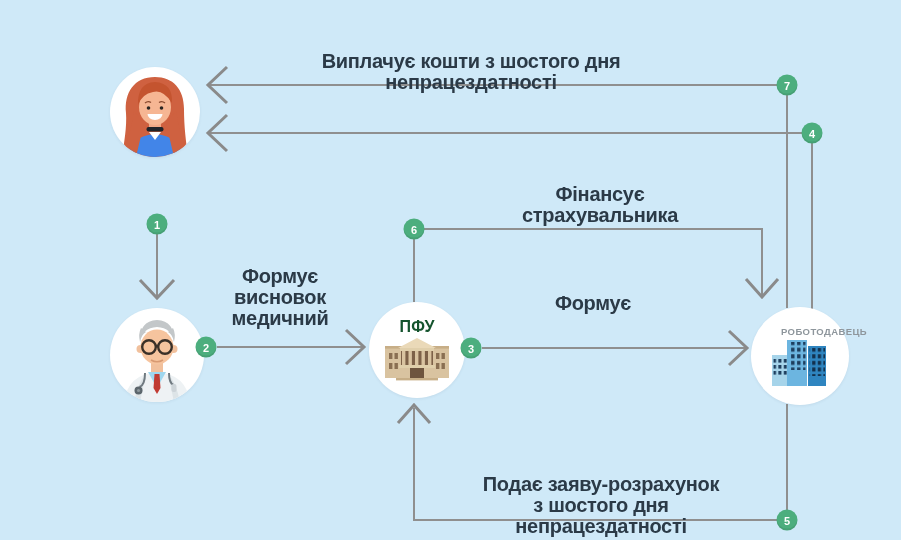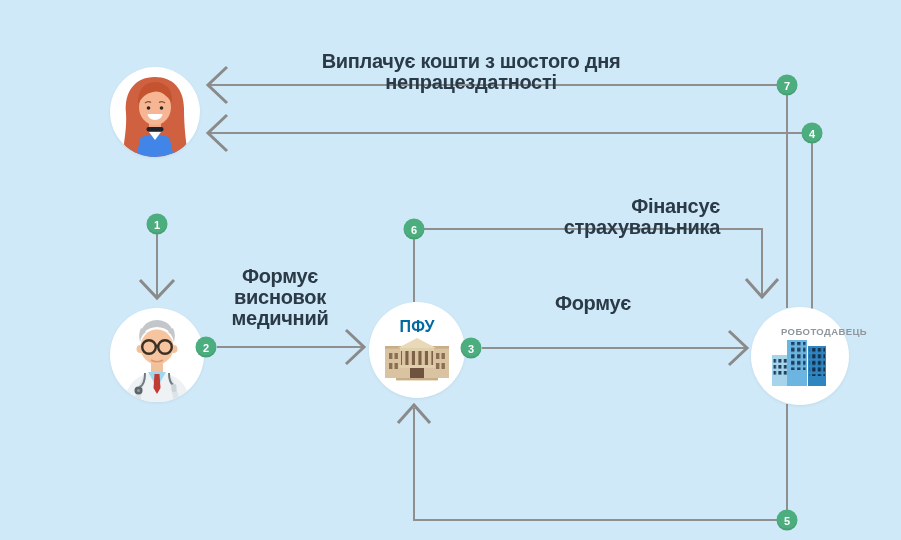--- a/index.html
+++ b/index.html
@@ -20,21 +20,21 @@
     font-size:18px;font-weight:700;letter-spacing:-0.3px;
     line-height:22px;color:#2b3a47;
   }
   .actor{
     position:absolute;background:#ffffff;border-radius:50%;
     display:flex;flex-direction:column;align-items:center;justify-content:center;
     box-shadow:0 1px 3px rgba(40,70,90,0.08);
   }
   .actor svg{display:block;}
   .org-label-green{
-    font-size:16px;font-weight:700;color:#0369a1;letter-spacing:0.2px;
+    font-size:16px;font-weight:700;color:#14532d;letter-spacing:0.2px;
     margin-bottom:2px;
   }
   .org-label-gray{
     font-size:9.5px;font-weight:700;color:#8e969c;letter-spacing:0.4px;
     margin-bottom:3px;white-space:nowrap;margin-left:48px;
   }
   .node{
     position:absolute;width:21px;height:21px;border-radius:50%;
     background:#4cae7e;color:#ffffff;
     font-size:11px;font-weight:700;
@@ -195,22 +195,26 @@
       <rect x="15" y="0" width="20" height="46" fill="#6cb5e0"></rect>
       <rect x="17" y="2" width="16.5" height="28" fill="url(#w2)"></rect>
       <rect x="36" y="6" width="18" height="40" fill="#2f85c0"></rect>
       <rect x="37.5" y="8" width="15.5" height="28" fill="url(#w3)"></rect>
     </svg>
   </div>
 
   <div class="flow-label" style="left:271px;top:51px;width:400px;">Виплачує кошти з шостого дня непрацездатності</div>
 
 
-  <div class="flow-label" style="left:480px;top:196px;width:240px;text-align:right;">Фінансує страхувальника</div>
-
+  <div class="flow-label" style="left:480px;top:184px;width:240px;">Фінансує страхувальника</div>
+
+  <div class="flow-label" style="left:451px;top:474px;width:300px;">
+    <div>Подає заяву-розрахунок</div>
+    <div>з шостого дня непрацездатності</div>
+  </div>
 
   <div class="node" style="left:157px;top:224px;">1</div>
   <div class="node" style="left:206px;top:347px;">2</div>
   <div class="node" style="left:471px;top:348px;">3</div>
   <div class="node" style="left:812px;top:133px;">4</div>
   <div class="node" style="left:787px;top:520px;">5</div>
   <div class="node" style="left:414px;top:229px;">6</div>
   <div class="node" style="left:787px;top:85px;">7</div>
 
 </div>

